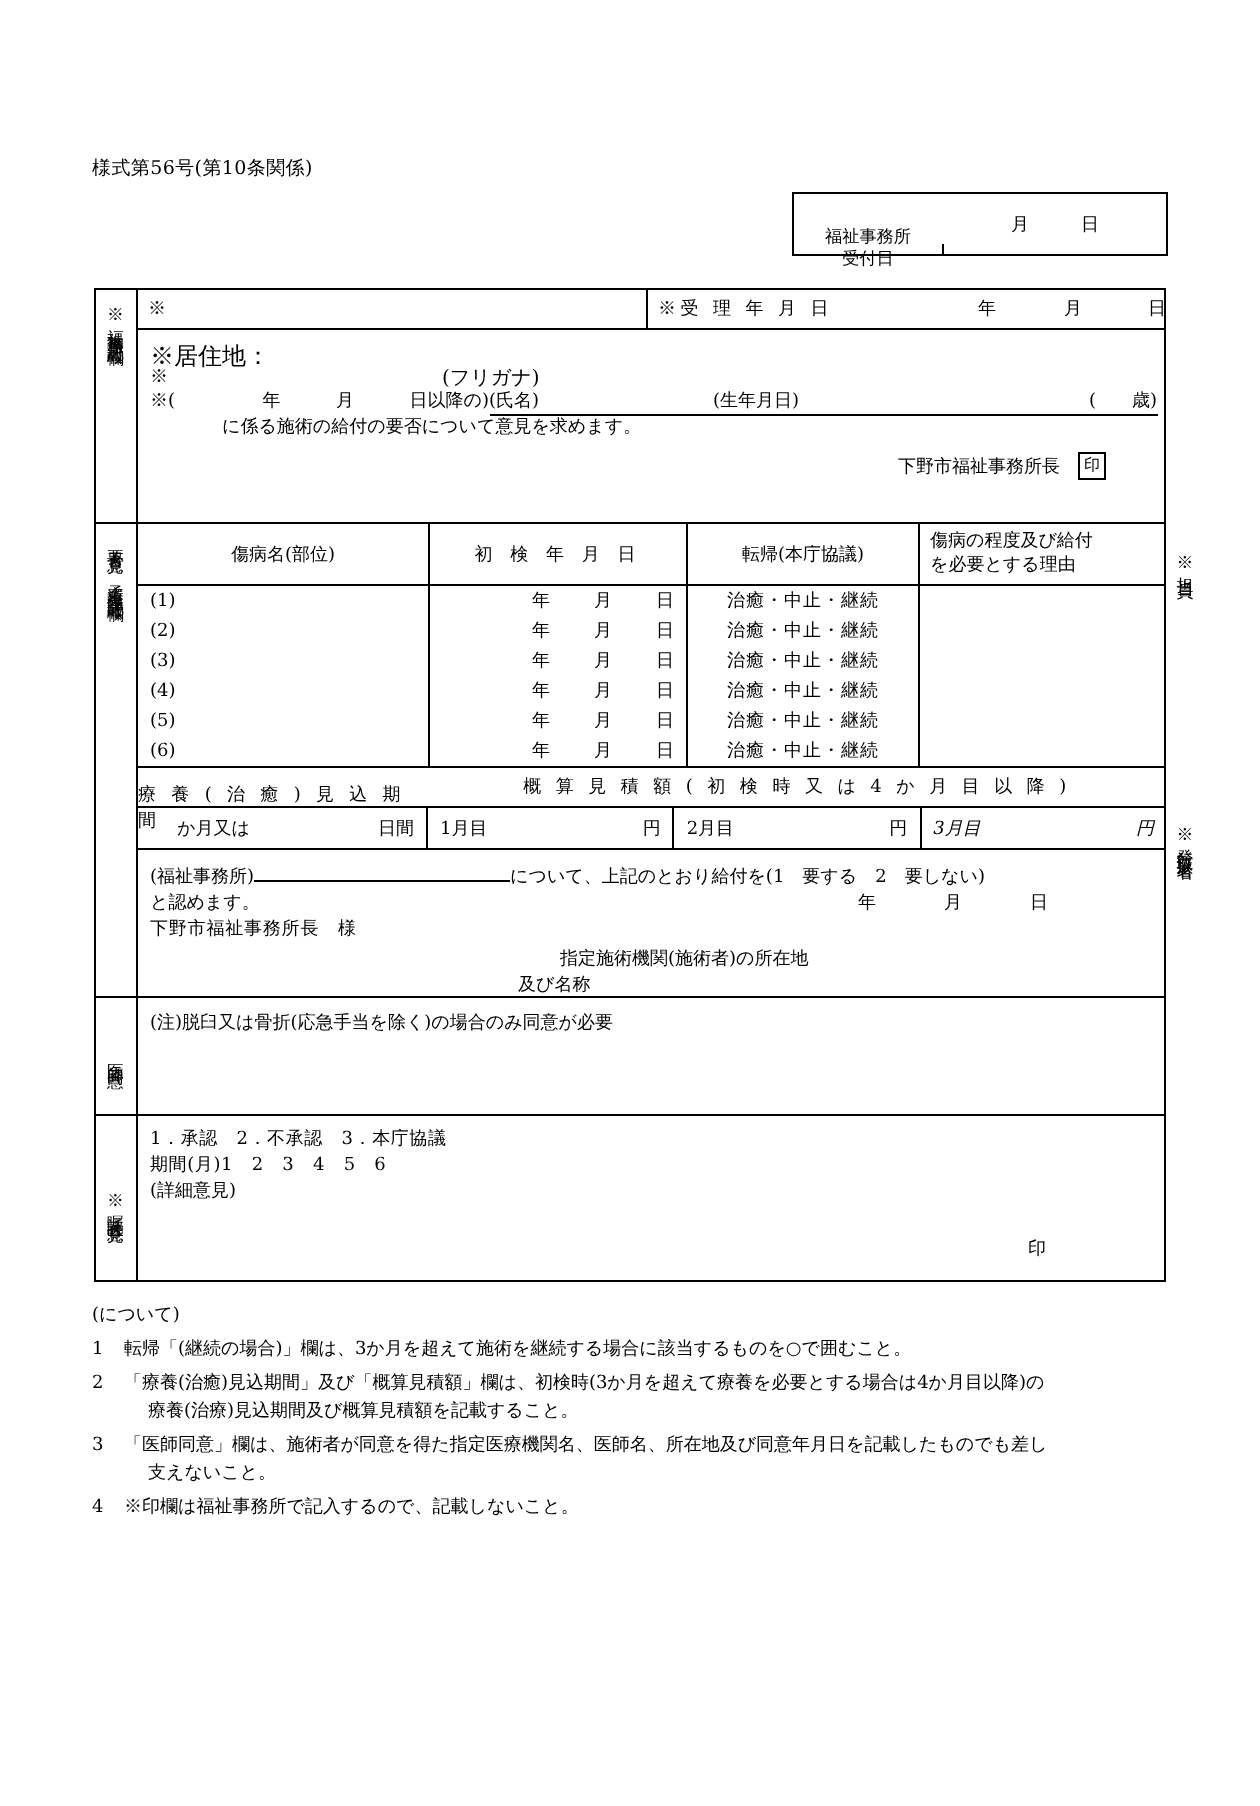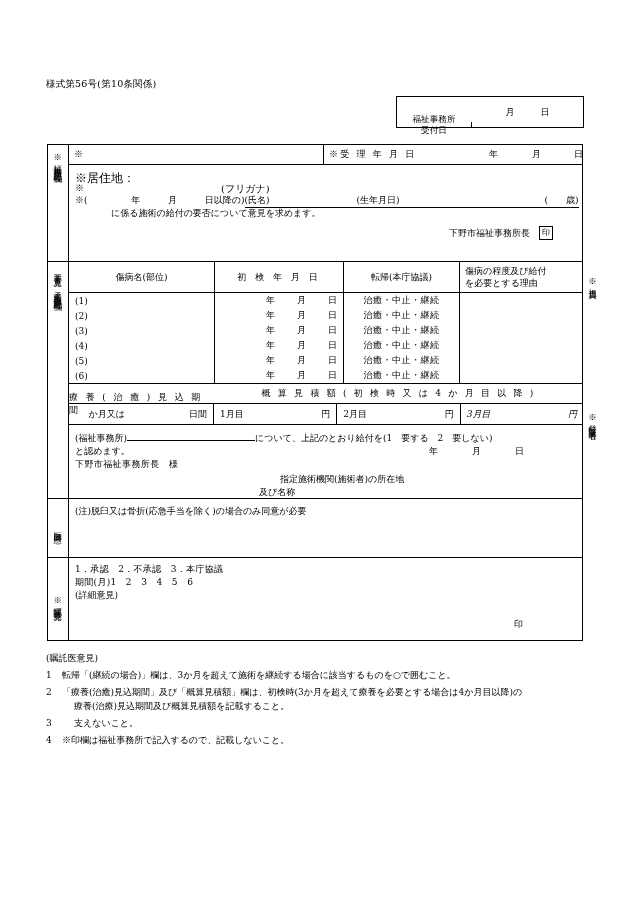--- a/index.html
+++ b/index.html
@@ -564,33 +564,33 @@
   </div>
 
   <div class="right-tab" id="tab-staff">
     <span class="vert">※担当員</span>
   </div>
   <div class="right-tab" id="tab-issuer">
     <span class="vert">※発行取扱者名</span>
   </div>
 
   <div id="notes">
-    <div id="notes-title">(嘱託医意見)</div>
+    <div id="notes-title">(について)</div>
     <div id="notes-list">
         <div class="note-item">
           <div class="note-num">1</div>
           <div class="note-text"><span>転帰「(継続の場合)」欄は、3か月を超えて施術を継続する場合に該当するものを○で囲むこと。</span></div>
         </div>
         <div class="note-item">
           <div class="note-num">2</div>
           <div class="note-text"><span>「療養(治癒)見込期間」及び「概算見積額」欄は、初検時(3か月を超えて療養を必要とする場合は4か月目以降)の</span><span class="cont">療養(治療)見込期間及び概算見積額を記載すること。</span></div>
         </div>
         <div class="note-item">
           <div class="note-num">3</div>
-          <div class="note-text"><span class="cont">支えないこと。</span></div>
+          <div class="note-text"><span>「医師同意」欄は、施術者が同意を得た指定医療機関名、医師名、所在地及び同意年月日を記載したものでも差し</span><span class="cont">支えないこと。</span></div>
         </div>
         <div class="note-item">
           <div class="note-num">4</div>
           <div class="note-text"><span>※印欄は福祉事務所で記入するので、記載しないこと。</span></div>
         </div>
       </div>
   </div>
 
 </div>
 

